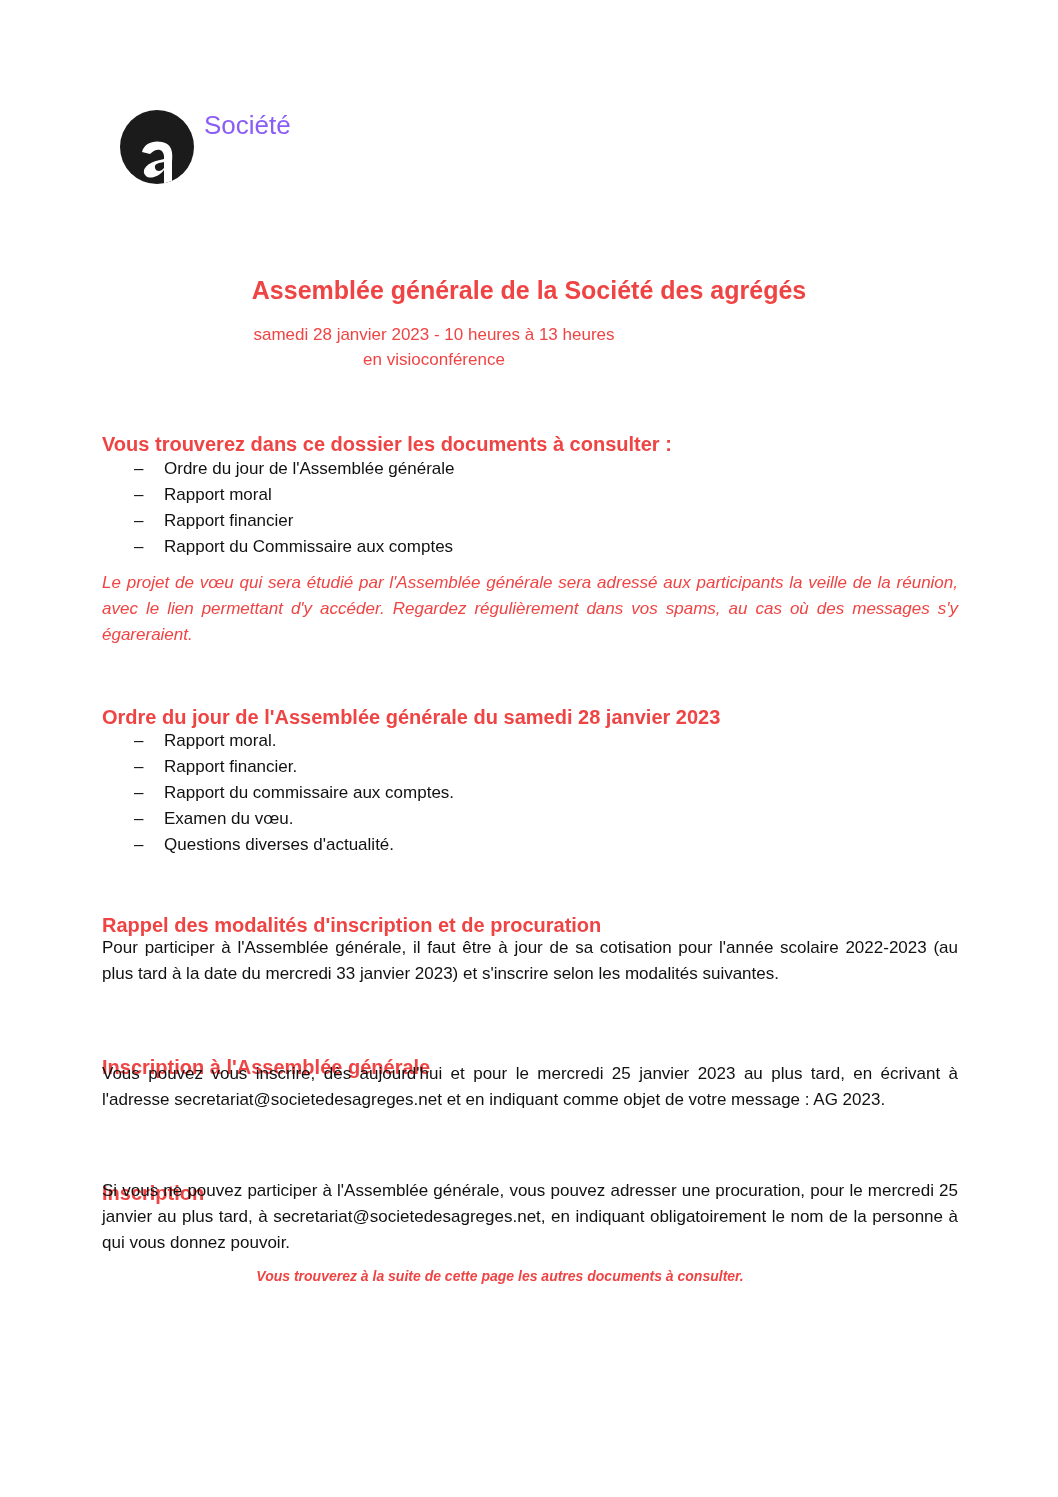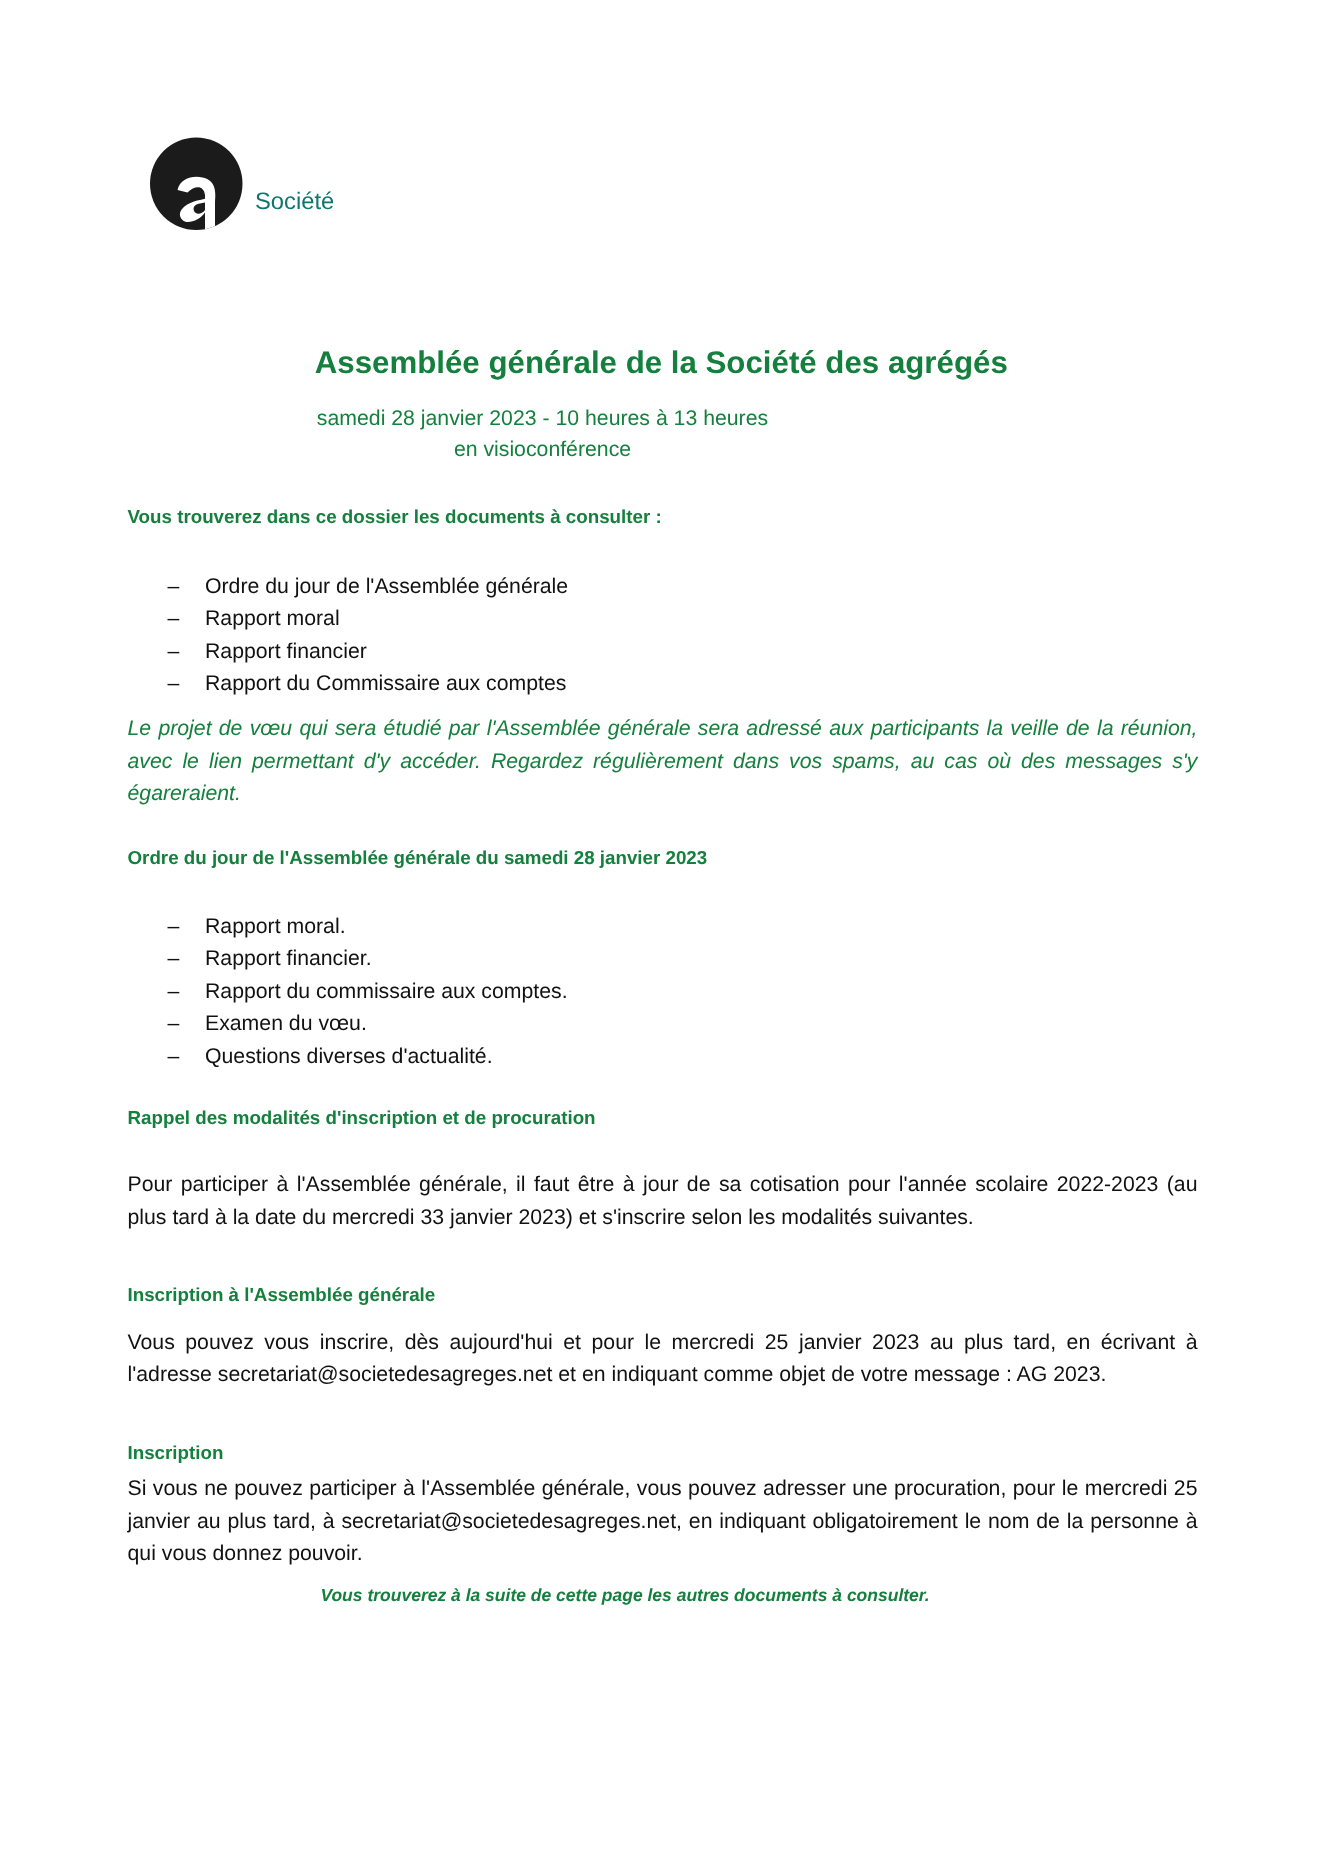--- a/index.html
+++ b/index.html
@@ -3,31 +3,31 @@
   <meta charset="utf-8">
   <style>
     html, body { margin: 0; padding: 0; background: #ffffff; }
     body { width: 1058px; height: 1497px; position: relative; overflow: hidden;
            font-family: "Liberation Sans", sans-serif; color: #111111; }
     .logo { position: absolute; left: 120px; top: 110px; width: 280px; height: 80px; }
     .logo-circle { position: absolute; left: 0; top: 0; width: 74px; height: 74px;
                    border-radius: 50%; background: #1b1b1b; overflow: hidden; }
     .logo-circle svg { position: absolute; left: 0; top: 0; }
     .logo-text { position: absolute; left: 84px; top: 2px; line-height: 1; }
-    .logo-line1 { font-family: "Liberation Sans", sans-serif; font-size: 19px; color: #0f766e; font-weight: 300; margin-top: 40px; }
+    .logo-line1 { font-family: "Liberation Sans", sans-serif; font-size: 26px; color: #8b5cf6; font-weight: 300; }
     .logo-line2 { margin-top: 2px; font-size: 27px; color: #1b1b1b; white-space: nowrap; }
     .logo-line2 .bold { font-family: "Liberation Serif", serif; font-weight: bold; font-size: 37px; letter-spacing: 0.5px; }
 
-    .green { color: #15803d; }
+    .green { color: #ef4444; }
     .title { position: absolute; left: 0; width: 1058px; top: 276px; text-align: center;
              font-size: 25px; font-weight: bold; }
     .subtitle { position: absolute; left: 0; width: 868px; text-align: center; font-size: 17px; }
     .sub1 { top: 325px; } .sub2 { top: 350px; text-align: center; }
 
-    .heading { position: absolute; left: 102px; font-size: 15px; font-weight: bold; }
+    .heading { position: absolute; left: 102px; font-size: 20px; font-weight: bold; margin-top: 28px; }
     .list { position: absolute; left: 134px; margin: 0; padding: 0; list-style: none; font-size: 17px; }
     .list li { height: 26px; line-height: 26px; display: flex; }
     .list li .dash { width: 30px; display: inline-block; }
     .para { position: absolute; left: 102px; width: 856px; font-size: 17px; line-height: 26px;
             text-align: justify; text-align-last: left; }
     .italic { font-style: italic; }
     .note { position: absolute; left: 0; width: 1000px; text-align: center; top: 1268px;
             font-size: 14px; font-style: italic; font-weight: bold; }
   </style>
 </head>

